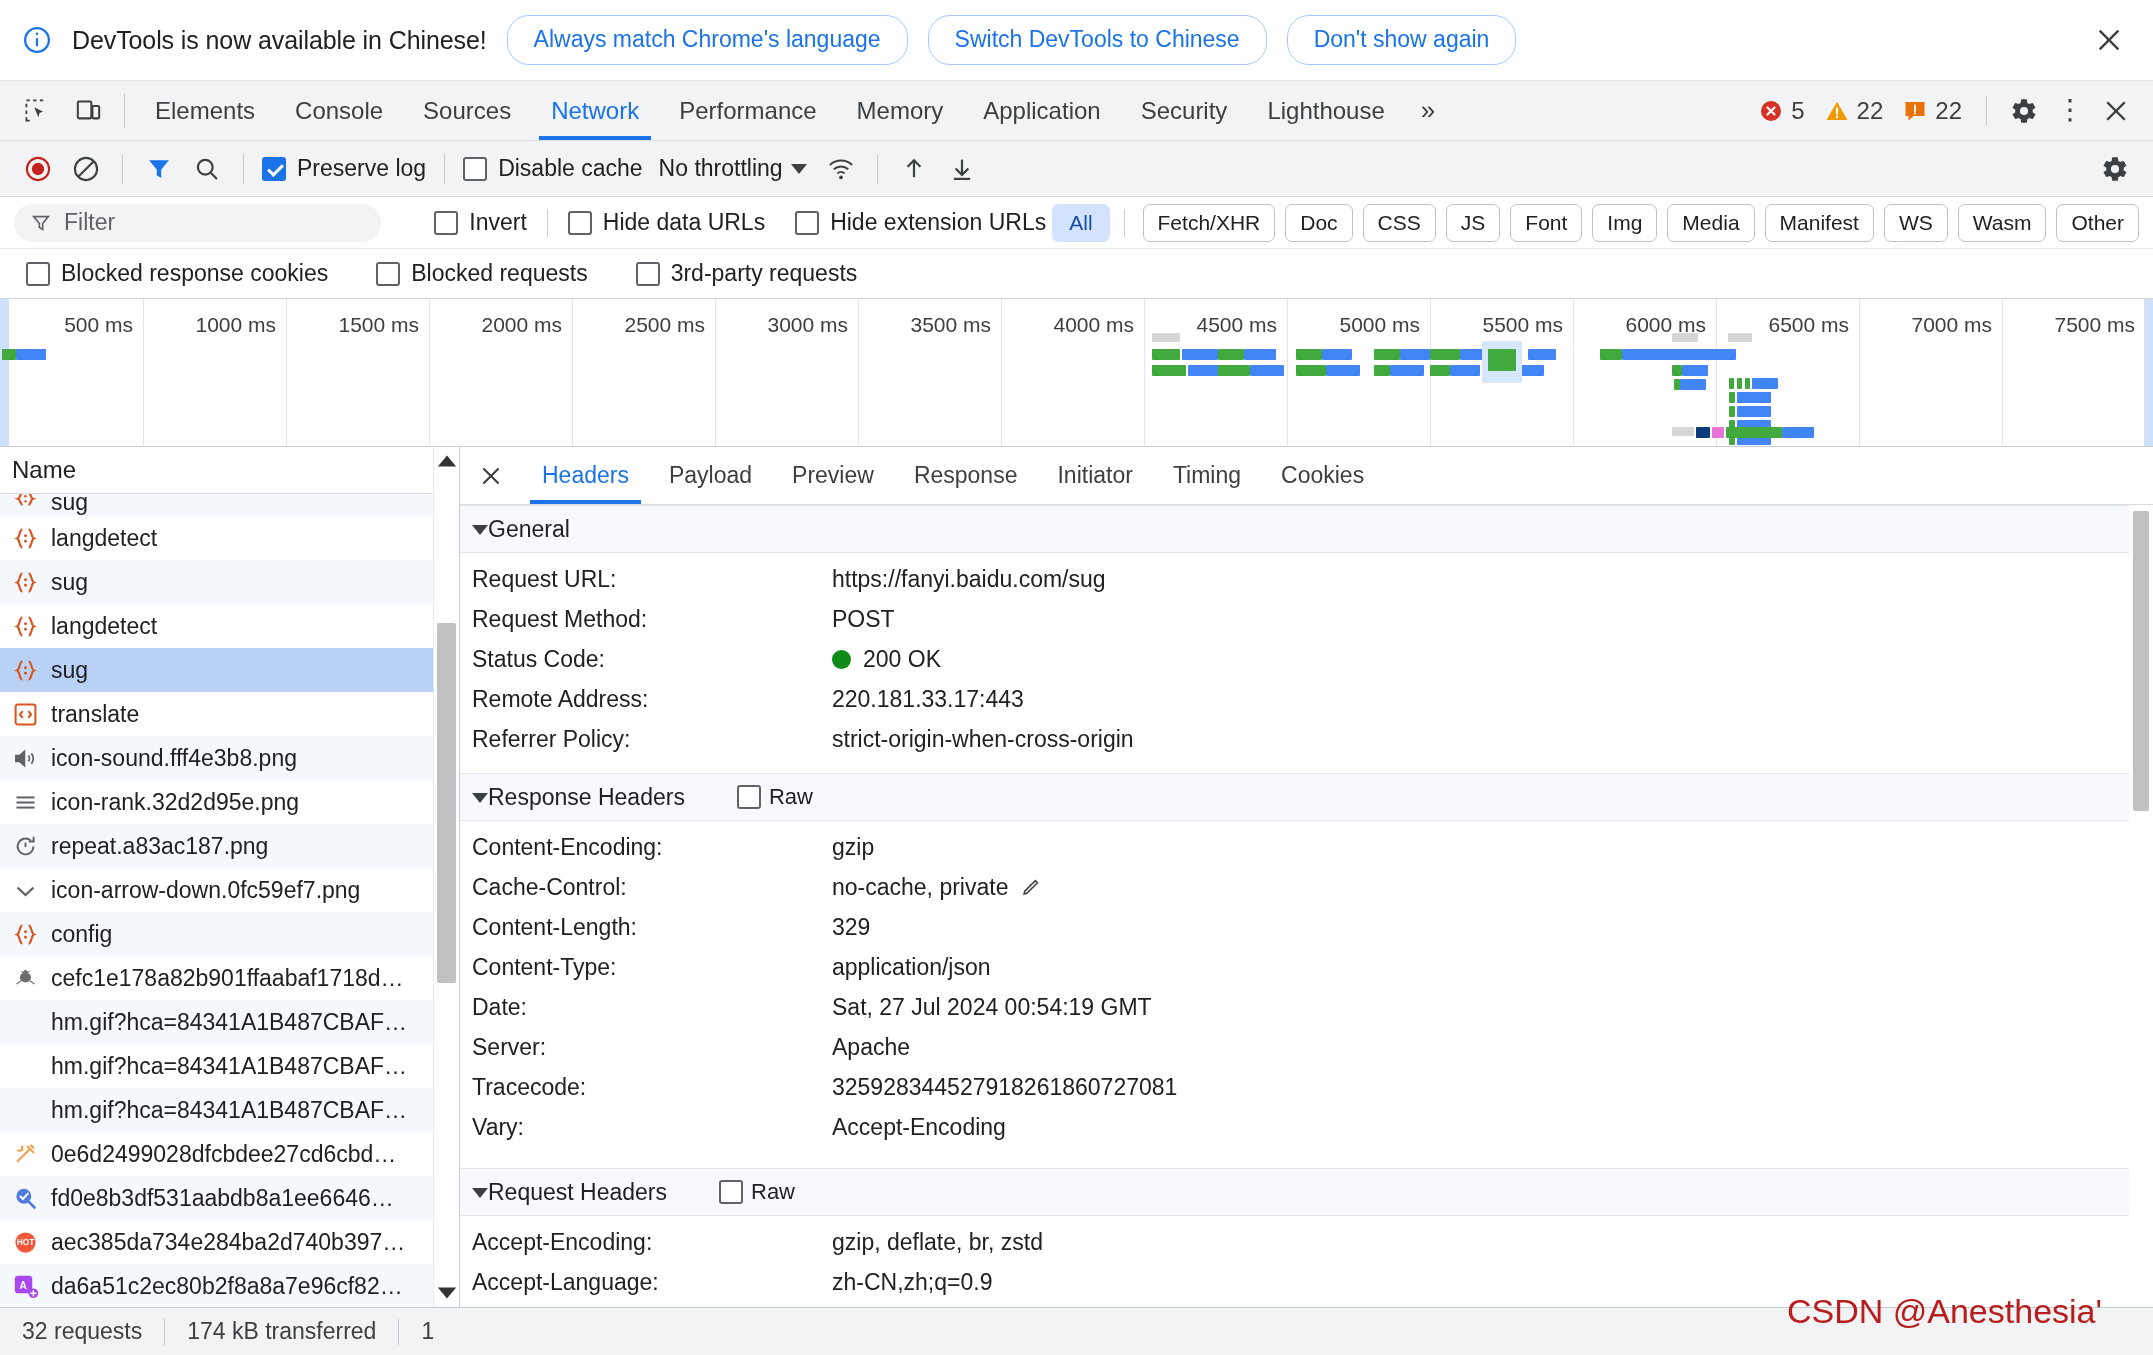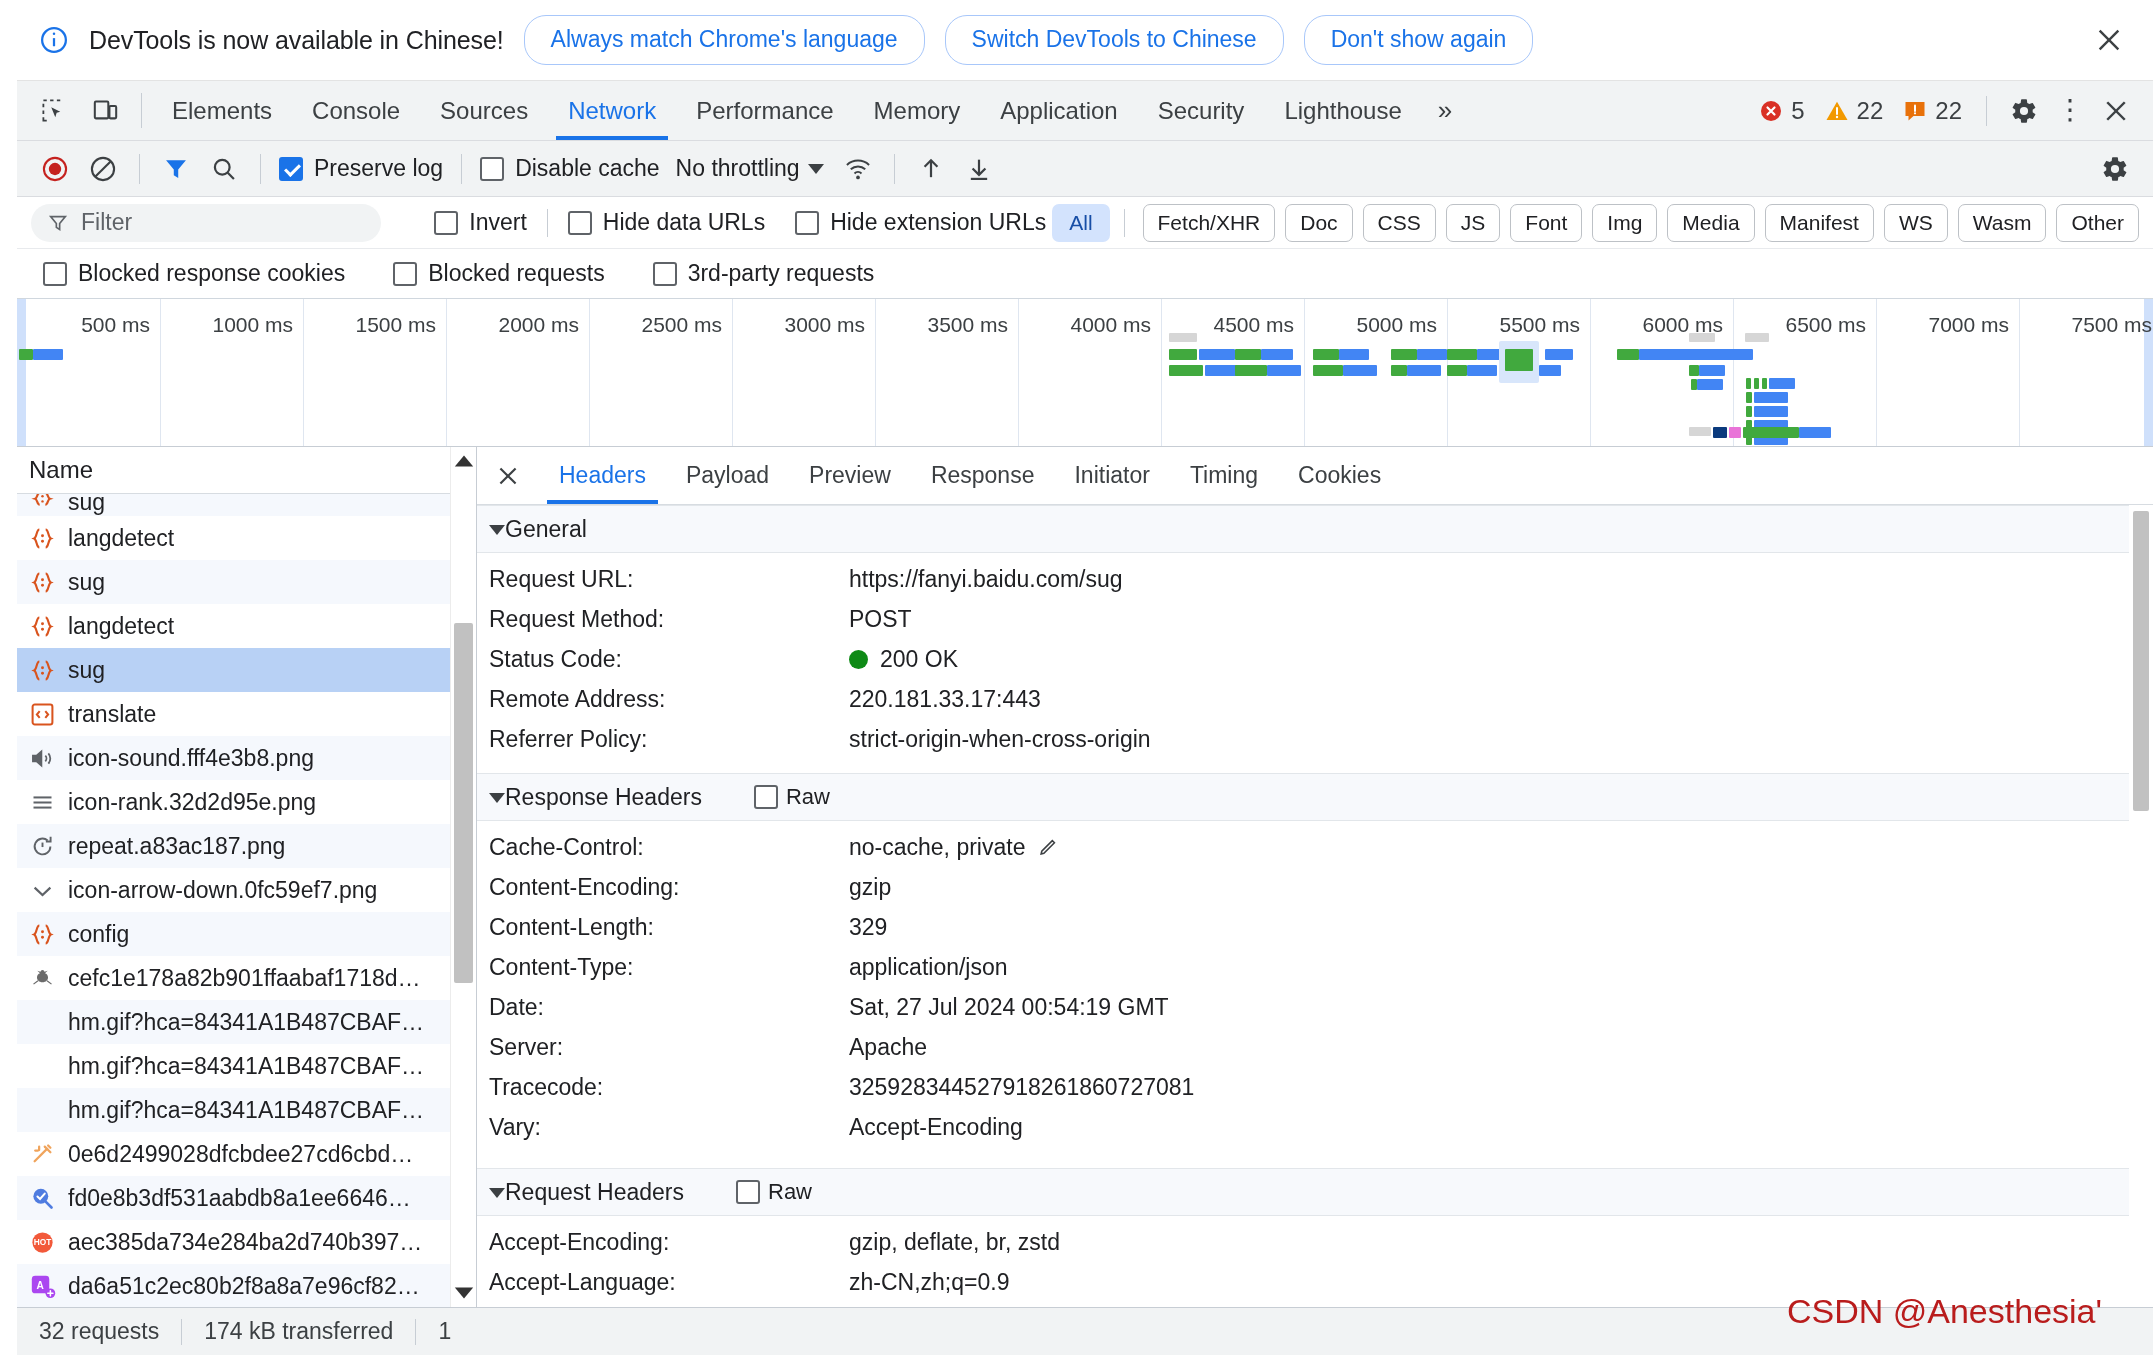--- a/index.html
+++ b/index.html
@@ -3,21 +3,21 @@
 <meta charset="utf-8">
 <style>
   * { box-sizing: border-box; margin: 0; padding: 0; }
   html, body {
     width: 2153px; height: 1355px;
     font-family: "Liberation Sans", sans-serif;
     background: #ffffff;
     overflow: hidden;
     -webkit-font-smoothing: antialiased;
   }
-  .app { width: 2153px; height: 1355px; display: flex; flex-direction: column; position: relative; padding-left: 17px; }
+  .app { width: 2153px; height: 1355px; display: flex; flex-direction: column; position: relative; }
 
   
   .infobar {
     height: 81px; flex: 0 0 81px;
     background: #ffffff;
     display: flex; align-items: center;
     padding: 0 22px 0 22px;
     border-bottom: 1px solid #e3e3e3;
     gap: 20px;
   }
@@ -835,35 +835,35 @@
         <div class="sect-head" style="margin-top:14px">
           <span class="tri open"></span>
           <span class="sect-title">Response Headers</span>
           <label class="raw-wrap">
             <span class="cbox"></span>
             <span class="raw-label">Raw</span>
           </label>
         </div>
         <div style="padding-top:6px">
           <div class="kv">
+            <span class="kv-k">Content-Encoding:</span>
+            <span class="kv-v">gzip</span>
+          </div>
+          <div class="kv">
             <span class="kv-k">Cache-Control:</span>
             <span class="kv-v">
               <span>no-cache, private</span>
               <span class="pencil">
                 <svg viewBox="0 0 24 24" fill="none" stroke="currentColor" stroke-width="1.7">
                     <path d="M4.5 19.5l3-.7L19 7.3l-2.3-2.3L5.2 16.5z"></path>
                   </svg>
               </span>
             </span>
           </div>
           <div class="kv">
-            <span class="kv-k">Content-Encoding:</span>
-            <span class="kv-v">gzip</span>
-          </div>
-          <div class="kv">
             <span class="kv-k">Content-Length:</span>
             <span class="kv-v">329</span>
           </div>
           <div class="kv">
             <span class="kv-k">Content-Type:</span>
             <span class="kv-v">application/json</span>
           </div>
           <div class="kv">
             <span class="kv-k">Date:</span>
             <span class="kv-v">Sat, 27 Jul 2024 00:54:19 GMT</span>

